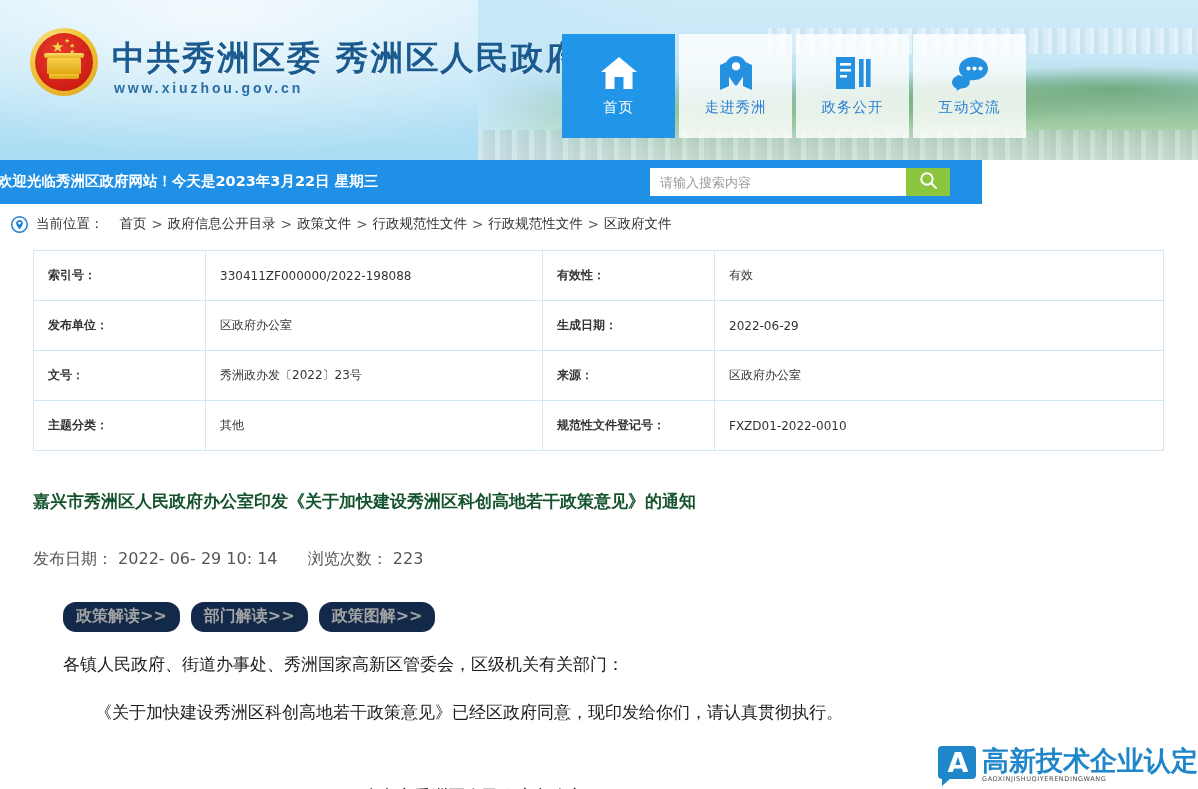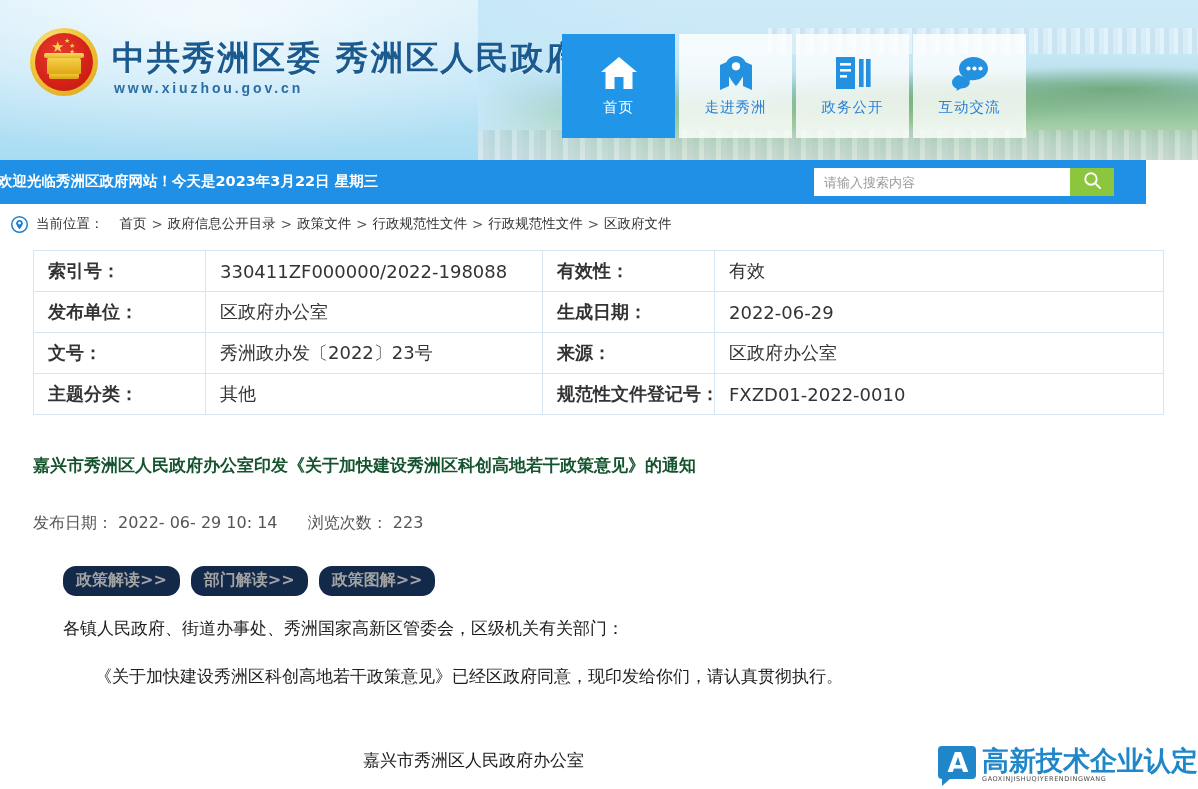--- a/index.html
+++ b/index.html
@@ -166,21 +166,21 @@
     font-family: "DejaVu Sans", "Liberation Sans", sans-serif;
   }
   .nav-item .nav-ico { color: #2391e0; line-height: 0; }
   .nav-item.active { background: #2196e8; }
   .nav-item.active .nav-label { color: #ffffff; }
   .nav-item.active .nav-ico { color: #ffffff; }
 
   
   .welcome {
     position: relative;
-    width: 1146px; height: 44px;
+    width: 982px; height: 44px;
     background: #1f90e6;
     display: flex;
     align-items: center;
   }
   .welcome-text {
     position: absolute;
     left: -2px; top: 12px;
     font-size: 14.5px;
     font-weight: bold;
     color: #ffffff;
@@ -240,22 +240,22 @@
   .meta-wrap { padding: 6px 33px 0 33px; }
   table.meta {
     width: 1131px;
     border-collapse: collapse;
     table-layout: fixed;
     font-family: "DejaVu Sans", "Liberation Sans", sans-serif;
   }
   table.meta td {
     border: 1px solid #d5e6f3;
     height: 32px;
-    font-size: 18px;
-    padding: 8px 14px;
+    font-size: 12px;
+    padding: 16px 14px;
     color: #333333;
     white-space: nowrap;
     overflow: hidden;
   }
   td.k { font-weight: bold; color: #222222; width: 172px; }
   td.v { color: #3a3a3a; }
   td.v.wide { width: 337px; }
 
   
   .article { padding: 0 33px; }

